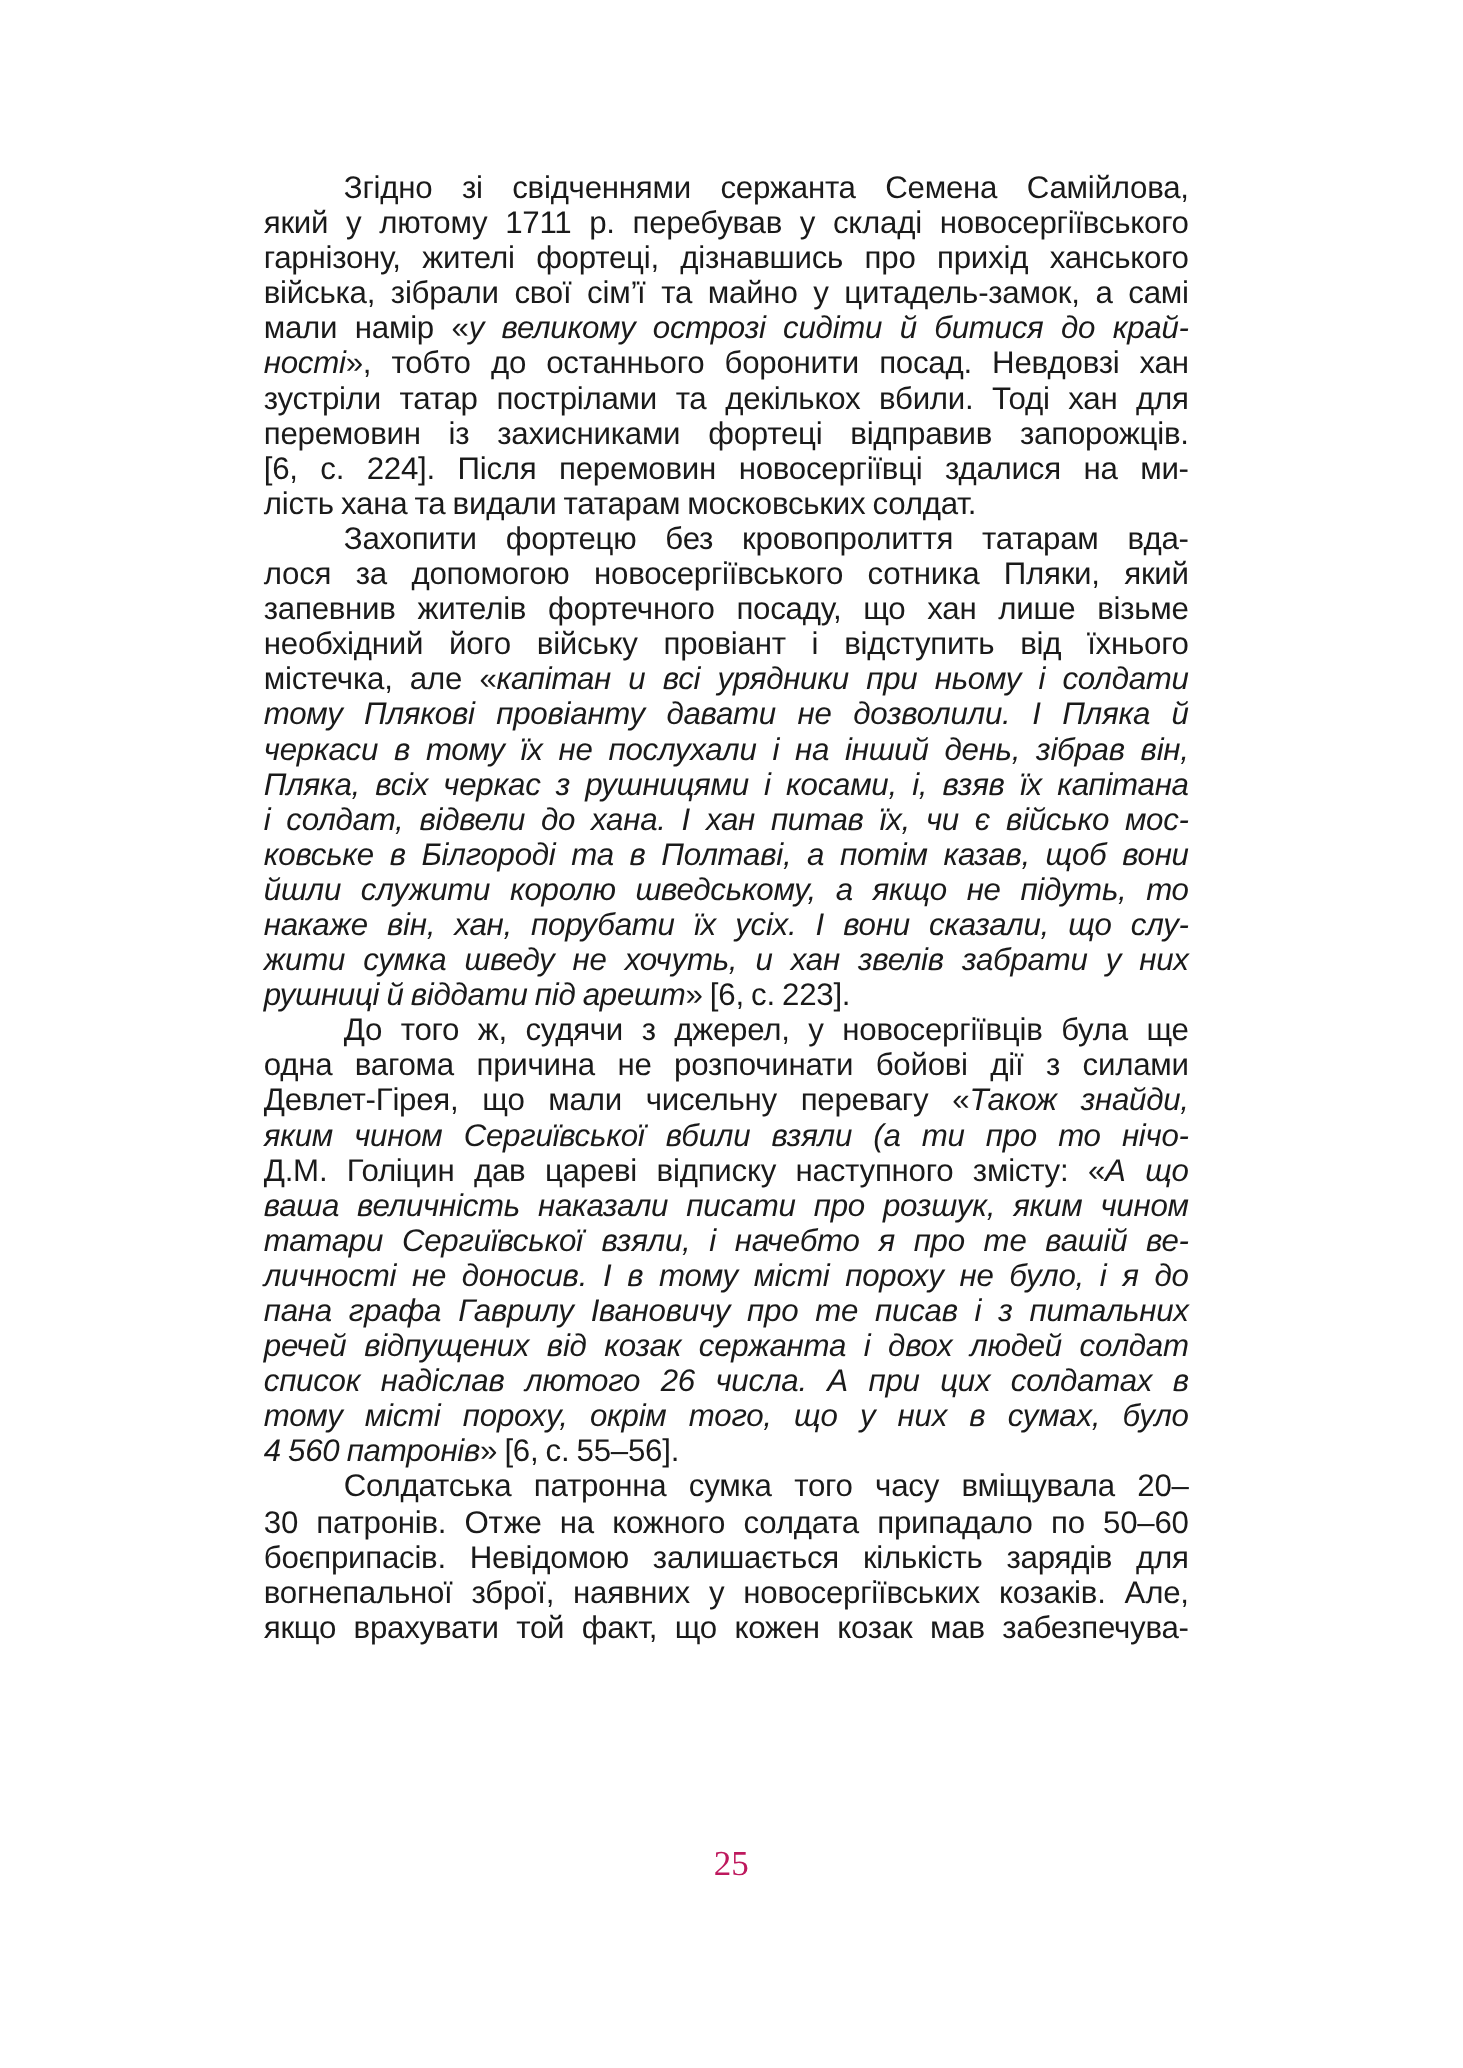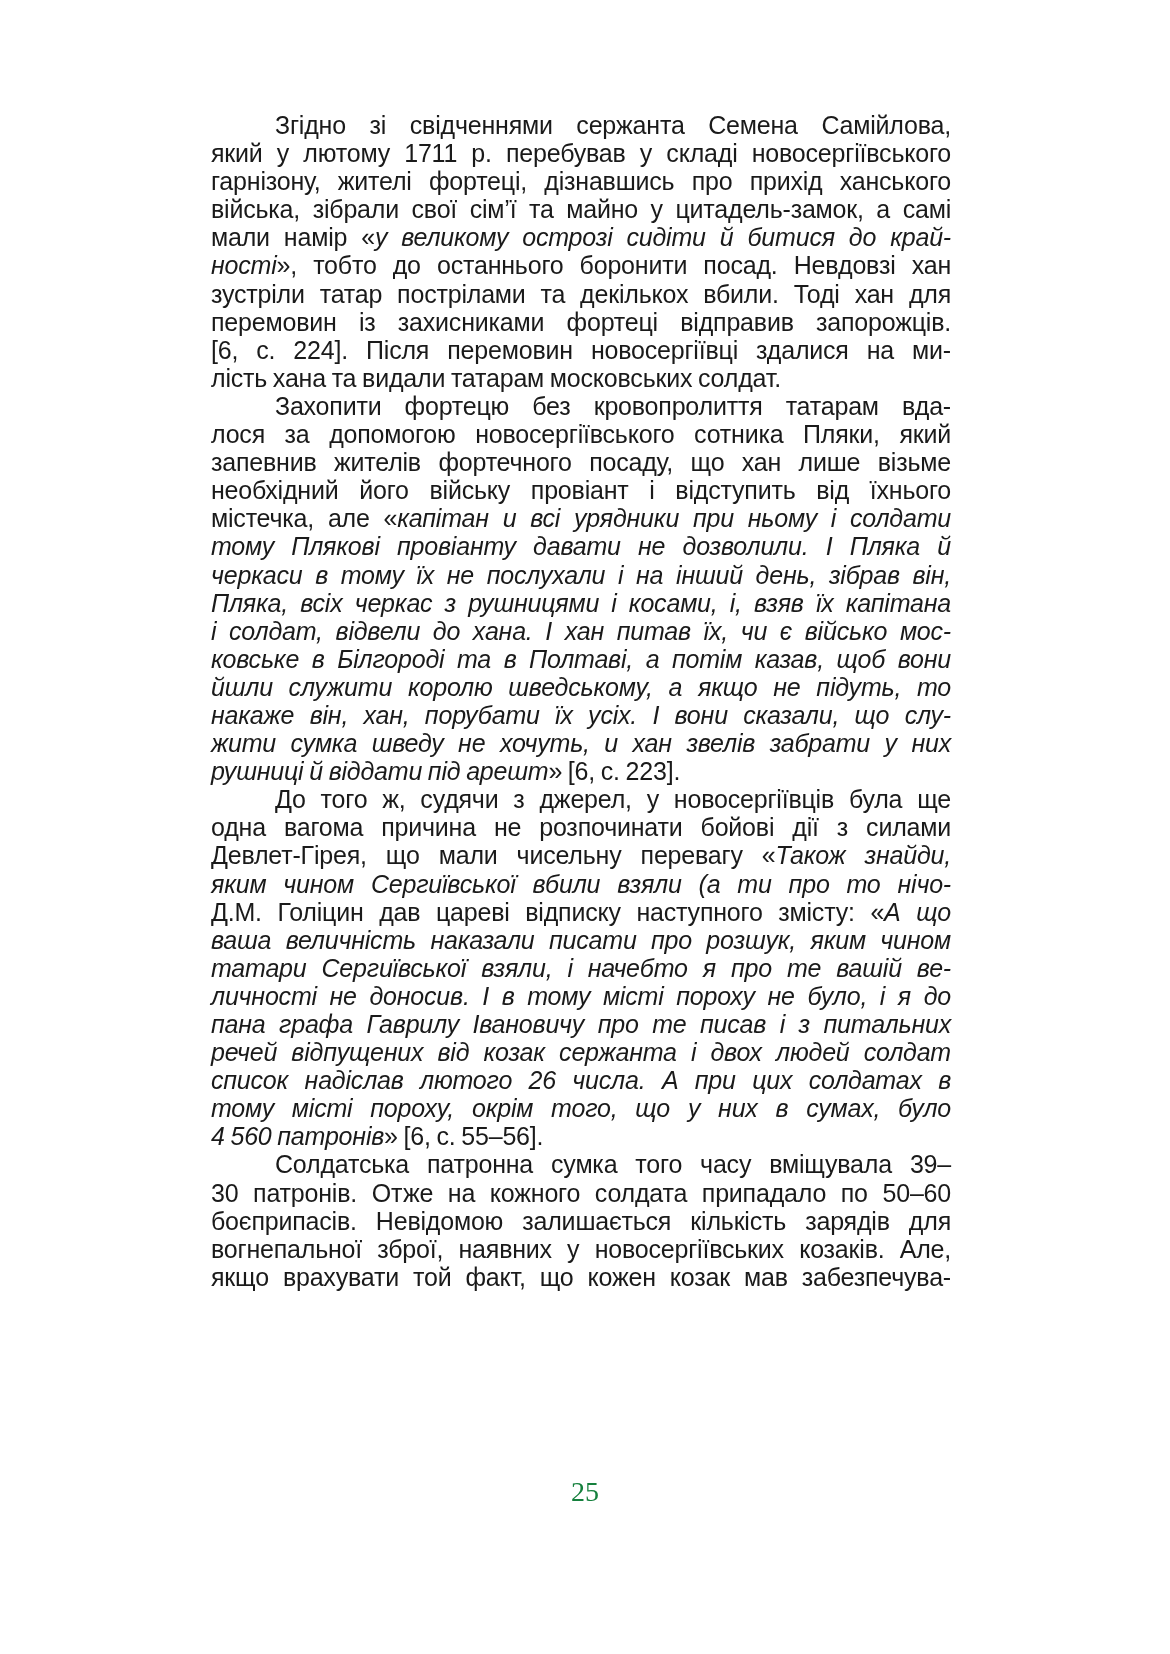--- a/index.html
+++ b/index.html
@@ -1,20 +1,20 @@
 <!DOCTYPE html>
 <html><head>
 <meta charset="utf-8">
 <style>
   html, body { margin: 0; padding: 0; background: #ffffff; }
   body { width: 1170px; height: 1654px; position: relative; overflow: hidden; }
   .page {
     position: absolute;
     left: 211px;
-    top: 111px;
+    top: 136px;
     width: 740px;
     font-family: "Liberation Sans", sans-serif;
     font-size: 25px;
     line-height: 28.1px;
     color: #1a1a1a;
     letter-spacing: -0.2px;
     word-spacing: -1px;
   }
   .line {
     display: block;
@@ -27,21 +27,21 @@
   .line.indent { padding-left: 64px; }
   .it { font-style: italic; }
   .page-number {
     position: absolute;
     left: 0;
     width: 1170px;
     top: 1476px;
     text-align: center;
     font-family: "Liberation Serif", serif;
     font-size: 28px;
-    color: #15803d;
+    color: #be185d;
   }
 </style>
 </head>
 <body>
 
 <div class="page" id="page-body">
     <div class="line indent"><span>Згідно зі свідченнями сержанта Семена Самійлова,</span></div>
     <div class="line"><span>який у лютому 1711 р. перебував у складі новосергіївського</span></div>
     <div class="line"><span>гарнізону, жителі фортеці, дізнавшись про прихід ханського</span></div>
     <div class="line"><span>війська, зібрали свої сім’ї та майно у цитадель-замок, а самі</span></div>
@@ -71,20 +71,20 @@
     <div class="line"><span class="it">яким чином Сергиївської вбили взяли (а ти про то нічо-</span></div>
     <div class="line"><span>Д.М. Голіцин дав цареві відписку наступного змісту: «</span><span class="it">А що</span></div>
     <div class="line"><span class="it">ваша величність наказали писати про розшук, яким чином</span></div>
     <div class="line"><span class="it">татари Сергиївської взяли, і начебто я про те вашій ве-</span></div>
     <div class="line"><span class="it">личності не доносив. І в тому місті пороху не було, і я до</span></div>
     <div class="line"><span class="it">пана графа Гаврилу Івановичу про те писав і з питальних</span></div>
     <div class="line"><span class="it">речей відпущених від козак сержанта і двох людей солдат</span></div>
     <div class="line"><span class="it">список надіслав лютого 26 числа. А при цих солдатах в</span></div>
     <div class="line"><span class="it">тому місті пороху, окрім того, що у них в сумах, було</span></div>
     <div class="line last"><span class="it">4 560 патронів</span><span>» [6, с. 55–56].</span></div>
-    <div class="line indent"><span>Солдатська патронна сумка того часу вміщувала 39–</span></div>
+    <div class="line indent"><span>Солдатська патронна сумка того часу вміщувала 20–</span></div>
     <div class="line"><span>30 патронів. Отже на кожного солдата припадало по 50–60</span></div>
     <div class="line"><span>боєприпасів. Невідомою залишається кількість зарядів для</span></div>
     <div class="line"><span>вогнепальної зброї, наявних у новосергіївських козаків. Але,</span></div>
     <div class="line"><span>якщо врахувати той факт, що кожен козак мав забезпечува-</span></div>
   </div>
 
 <div class="page-number">25</div>
 
 </body></html>

